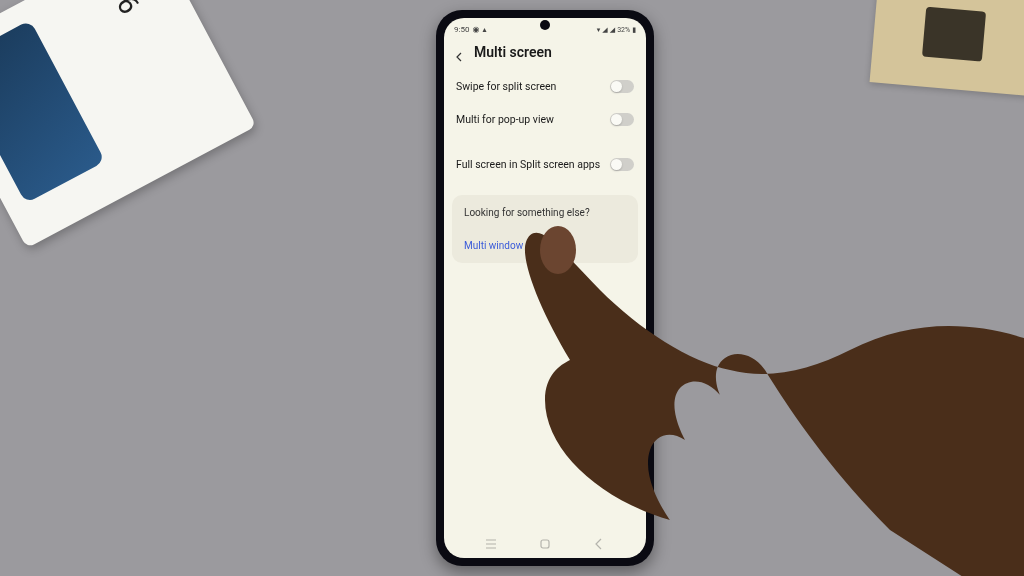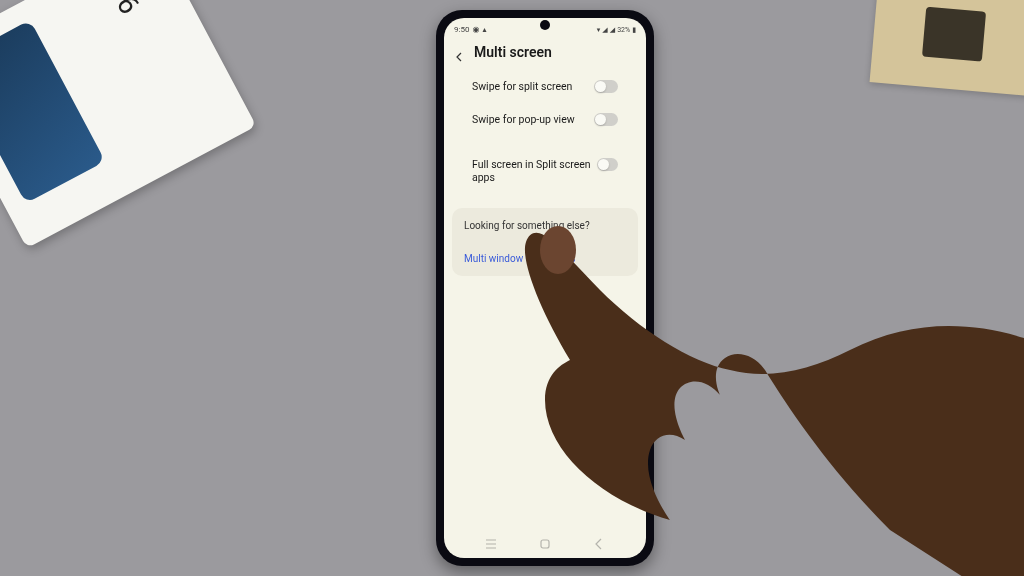--- a/index.html
+++ b/index.html
@@ -98,22 +98,22 @@
       align-items: center;
       padding: 8px 10px 10px 10px;
       gap: 10px;
     }
     .back-icon { width: 10px; height: 10px; }
     .page-title { font-size: 14px; font-weight: 600; color: #1a1a1a; }
     
     .row {
       display: flex;
       justify-content: space-between;
-      align-items: flex-start;
-      padding: 10px 28px;
+      align-items: flex-end;
+      padding: 10px 12px;
     }
     .row-gap { margin-top: 12px; }
     .row-label { font-size: 10.5px; color: #1a1a1a; }
     .toggle {
       width: 24px; height: 13px;
       background: #d0cfca;
       border-radius: 7px;
       position: relative;
     }
     .toggle::after {
@@ -189,21 +189,21 @@
           </svg>
       </span>
       <span class="page-title">Multi screen</span>
     </div>
 
     <div class="row">
       <span class="row-label">Swipe for split screen</span>
       <span class="toggle"></span>
     </div>
     <div class="row">
-      <span class="row-label">Swipe for pop-up view</span>
+      <span class="row-label">Multi for pop-up view</span>
       <span class="toggle"></span>
     </div>
     <div class="row row-gap">
       <span class="row-label">Full screen in Split screen apps</span>
       <span class="toggle"></span>
     </div>
 
     <div class="card">
       <div class="card-title">Looking for something else?</div>
       <div class="card-link">Multi window for all apps</div>

